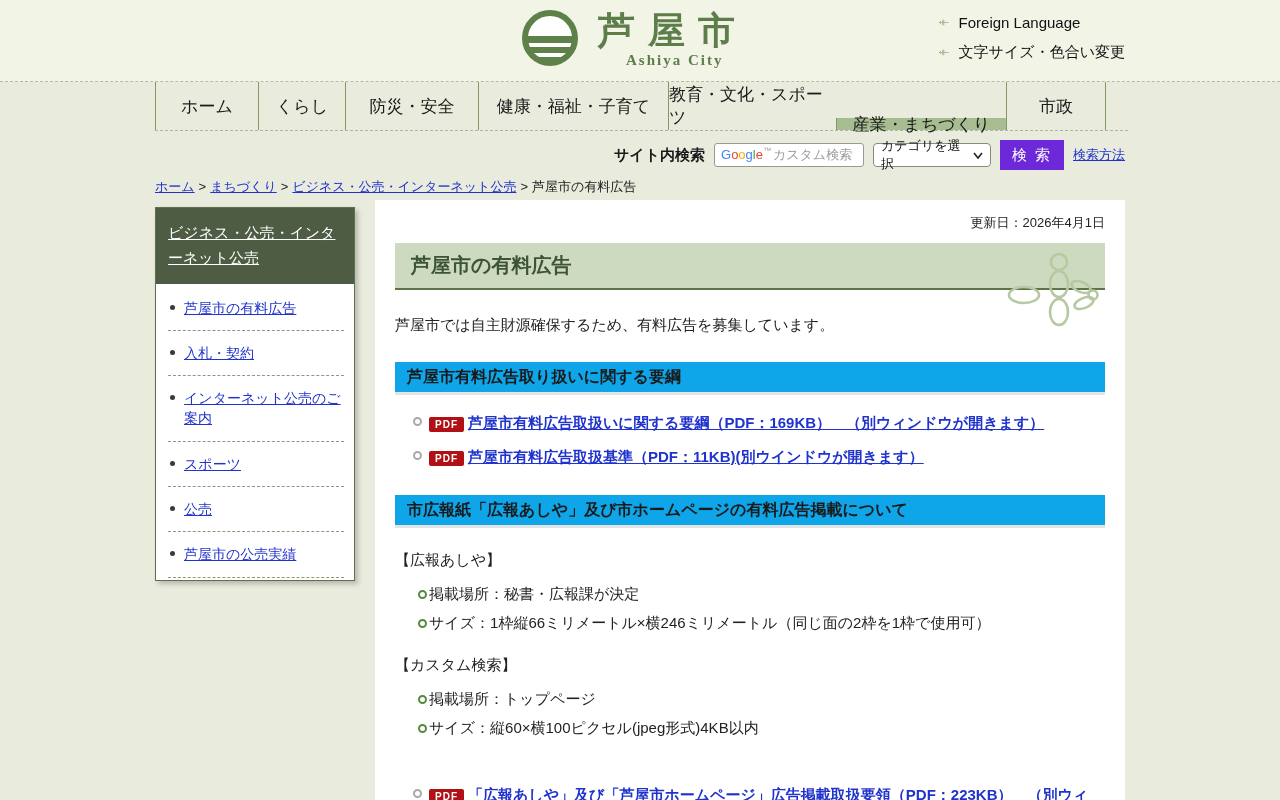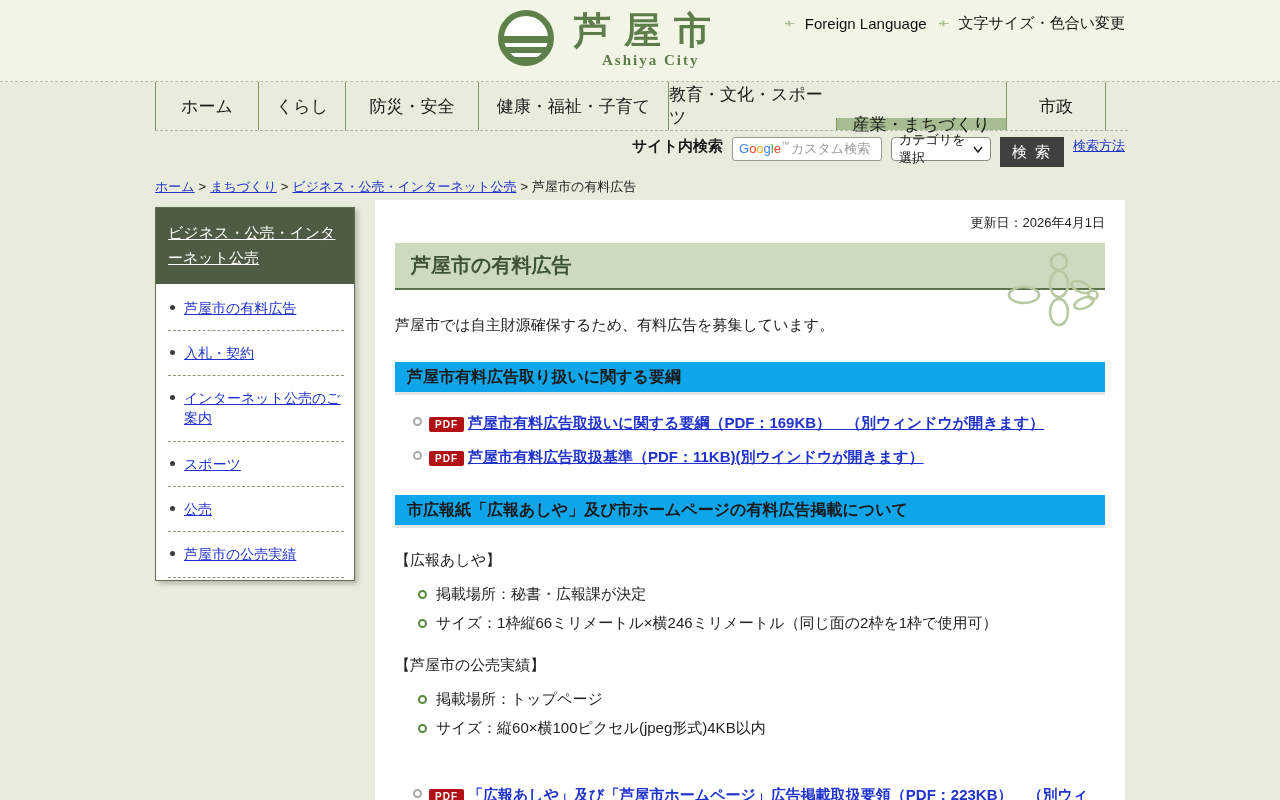--- a/index.html
+++ b/index.html
@@ -1,44 +1,44 @@
 <!DOCTYPE html>
 <html><head>
 <meta charset="utf-8">
 <style>
   * { margin:0; padding:0; box-sizing:border-box; }
   html,body { width:1280px; height:800px; overflow:hidden; }
   body { font-family:"Liberation Sans","DejaVu Sans",sans-serif; background:#e9ecdd; color:#222; }
 
   
   .site-header { height:82px; background:#f2f4e6; position:relative; border-bottom:1px dashed #b6b8a8; }
-  .logo-wrap { position:absolute; left:496px; top:8px; display:flex; align-items:flex-start; cursor:pointer; }
+  .logo-wrap { position:absolute; left:520px; top:8px; display:flex; align-items:flex-start; cursor:pointer; }
   .logo-mark { width:60px; height:62px; }
   .logo-text { margin-left:18px; }
   .site-title { font-family:"Liberation Serif","DejaVu Serif",serif; font-size:37px; font-weight:bold; color:#5d7d4a; letter-spacing:13px; line-height:46px; white-space:nowrap; }
   .site-title-en { font-family:"Liberation Serif","DejaVu Serif",serif; font-size:15px; font-weight:bold; color:#5d7d4a; letter-spacing:2px; margin:-2px 0 0 28px; }
-  .header-links { position:absolute; right:155px; top:14px; display:flex; gap:12px;justify-content:flex-end; }
+  .header-links { position:absolute; right:155px; top:14px; display:flex; flex-direction:column; gap:12px;justify-content:flex-end; }
   .header-link { display:flex; align-items:center; gap:10px; font-size:15px; color:#111; cursor:pointer; white-space:nowrap; }
 
   
   .main-nav { margin-left:155px; width:973px; height:49px; display:flex; border-bottom:1px dashed #b0b2a2; }
   .nav-item { display:flex; align-items:center; justify-content:center; font-size:17px; color:#1a1a1a; border-left:1px solid #81995f; cursor:pointer; }
   .nav-item:last-child { border-right:1px solid #81995f; }
   .nav-item.active { background:#a8bc91;margin-top:36px; }
 
   
-  .search-row { margin-right:155px; height:42px; display:flex; justify-content:flex-end; align-items:flex-start; gap:9px; padding-top:6px; }
+  .search-row { margin-right:155px; height:42px; display:flex; justify-content:flex-end; align-items:center; gap:9px; padding-top:6px; }
   .search-label { font-size:15px; font-weight:bold; color:#1a1a1a; }
   .search-box { width:150px; height:24px; background:#fff; border:1px solid #9a9a92; border-radius:3px; display:flex; align-items:center; padding:0 6px; font-size:13px; cursor:text; overflow:hidden; white-space:nowrap; }
   .g-b{color:#4285f4;} .g-r{color:#ea4335;} .g-y{color:#f4b400;} .g-g{color:#34a853;}
   .search-box .tm { font-size:8px; color:#999; vertical-align:top; margin-right:2px; }
   .search-box .ph { color:#9a9a9a; }
-  .category-select { width:100px; height:24px; background:#fff; border:1px solid #8a8a82; border-radius:4px; display:flex; align-items:center; justify-content:space-between; padding:8px 7px; font-size:13px; color:#111; cursor:pointer; }
+  .category-select { width:118px; height:24px; background:#fff; border:1px solid #8a8a82; border-radius:4px; display:flex; align-items:center; justify-content:space-between; padding:8px 7px; font-size:13px; color:#111; cursor:pointer; }
   .chev { width:10px; height:7px; flex:none; }
-  .search-button { width:64px; height:30px; background:#404040; color:#fff; font-size:15px; border:none; letter-spacing:2px; cursor:pointer; font-family:inherit; }
+  .search-button { width:64px; height:30px; background:#6d28d9; color:#fff; font-size:15px; border:none; letter-spacing:2px; cursor:pointer; font-family:inherit; }
   .search-help { font-size:13px; color:#2033cc; text-decoration:underline; cursor:pointer; }
 
   
   .breadcrumb { margin-left:155px; padding:5px 0 4px; font-size:13px; color:#222; }
   .breadcrumb a { color:#2033cc; text-decoration:underline; cursor:pointer; }
   .bc-sep { margin:0 4px; }
 
   
   .content { margin-left:155px; display:flex; align-items:flex-start; }
   .sidebar { width:200px; margin-top:7px; background:#fff; border:1px solid #5f7050; box-shadow:3px 3px 5px rgba(0,0,0,0.22); }
@@ -57,21 +57,21 @@
   .intro { margin-top:26px; font-size:15px; }
   .section-bar { margin-top:27px; background:#0ea5e9; border-bottom:3px solid #e4e4e4; padding:5px 12px 4px; font-size:16px; font-weight:bold; color:#1a1a1a; }
   .pdf-list { list-style:none; margin:17px 0 0 18px; }
   .pdf-list li { display:flex; gap:7px; align-items:flex-start; margin-bottom:11px; }
   .ring { width:9px; height:9px; border:2px solid #a9a9a9; border-radius:50%; margin-top:5px; flex:none; }
   .ring.green { border-color:#568a3a; }
   .pdf-badge { background:#b11015; color:#fff; font-size:10px; font-weight:bold; padding:2px 6px; border-radius:2px; letter-spacing:1px; margin:2px 4px 0 0; display:inline-block; }
   .pdf-list a { color:#2033cc; font-size:15px; font-weight:bold; text-decoration:underline; line-height:1.5; cursor:pointer; }
   .group-title { margin-top:23px; font-size:15px; }
   .info-list { list-style:none; margin:15px 0 0 23px; }
-  .info-list li { display:flex; gap:9px; align-items:flex-start; margin-bottom:10px; font-size:15px; }
+  .info-list li { display:flex; gap:2px; align-items:flex-start; margin-bottom:10px; font-size:15px; }
   .pdf-list.bottom { margin-top:46px; }
 </style>
 </head>
 <body>
 
 <header class="site-header">
   <div class="logo-wrap">
     <svg class="logo-mark" viewBox="0 0 60 62">
       <circle cx="30" cy="30" r="25" fill="#ffffff" stroke="#5d8148" stroke-width="6"></circle>
       <clipPath id="lc">
@@ -218,21 +218,21 @@
       <li>
           <span class="ring green"></span>
           <span>掲載場所：秘書・広報課が決定</span>
         </li>
       <li>
           <span class="ring green"></span>
           <span>サイズ：1枠縦66ミリメートル×横246ミリメートル（同じ面の2枠を1枠で使用可）</span>
         </li>
     </ul>
 
-    <p class="group-title">【芦屋市の公売実績】</p>
+    <p class="group-title">【カスタム検索】</p>
     <ul class="info-list">
       <li>
           <span class="ring green"></span>
           <span>掲載場所：トップページ</span>
         </li>
       <li>
           <span class="ring green"></span>
           <span>サイズ：縦60×横100ピクセル(jpeg形式)4KB以内</span>
         </li>
     </ul>

